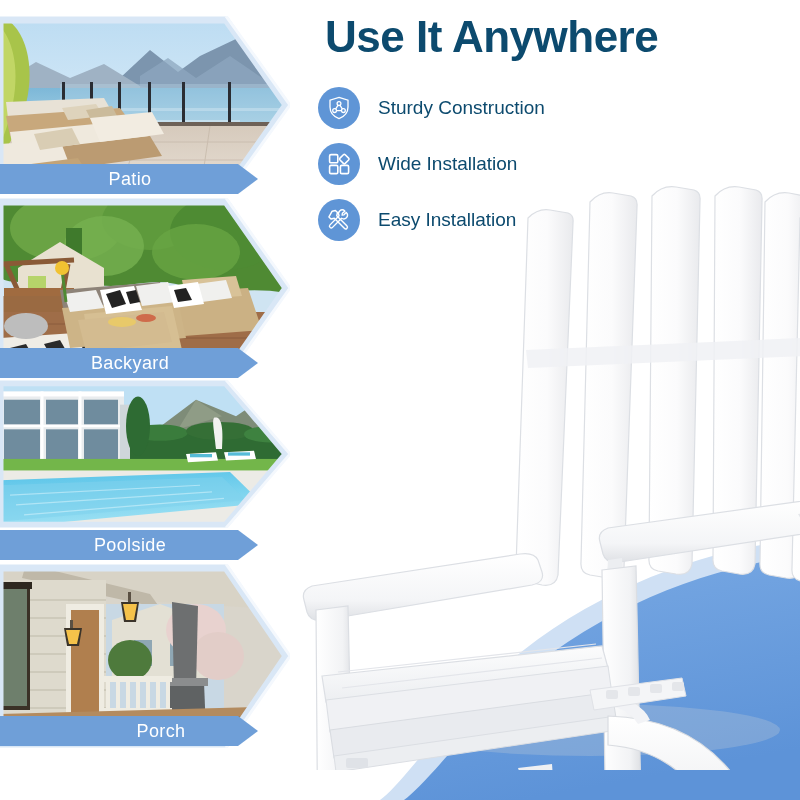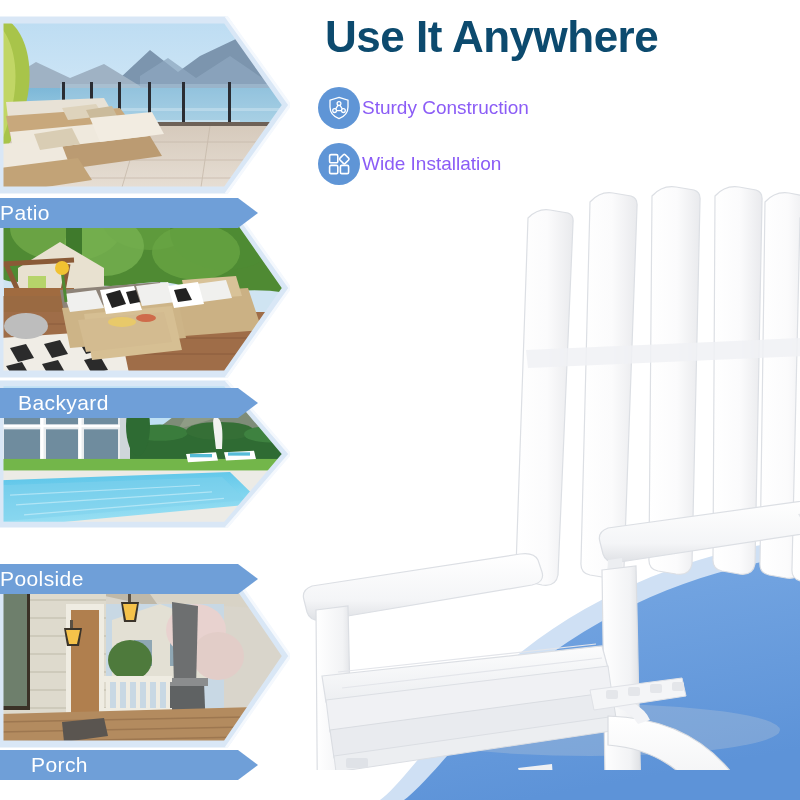--- a/index.html
+++ b/index.html
@@ -48,26 +48,26 @@
     position: absolute;
     left: 0; top: 0;
     width: 290px; height: 100%;
   }
   .thumb-label {
     position: absolute;
     left: 0;
     width: 260px;
     height: 30px;
     color: #ffffff;
-    font-size: 21px;
+    font-size: 18px;
     line-height: 30px;
+    text-align: center;
     letter-spacing: .4px;
     z-index: 5;
     pointer-events: none;
-    margin-top: 34px;
   }
 
   
   .headline {
     position: absolute;
     left: 325px;
     top: 12px;
     font-size: 44px;
     font-weight: bold;
     color: #0c4a6e;
@@ -92,23 +92,23 @@
     width: 42px; height: 42px;
     flex: 0 0 42px;
     border-radius: 50%;
     background: #5f95d6;
     display: flex;
     align-items: center;
     justify-content: center;
   }
   .feature .ico svg { display:block; }
   .feature .flabel {
-    margin-left: 2px;
+    margin-left: 18px;
     font-size: 19px;
-    color: #8b5cf6;
+    color: #0c4a6e;
     white-space: nowrap;
   }
 
   
   .product {
     position: absolute;
     left: 290px;
     top: 170px;
     width: 520px;
     height: 600px;
@@ -279,21 +279,21 @@
           <ellipse cx="146" cy="120" rx="10" ry="4" fill="#cf6b4a"></ellipse>
 
           <ellipse cx="26" cy="128" rx="22" ry="13" fill="#bdbdbd"></ellipse>
 
           <path d="M62,72 L66,104" stroke="#4f8a33" stroke-width="3"></path>
           <circle cx="62" cy="70" r="7" fill="#f1c232"></circle>
         </g>
         <path d="M0,4 H226 L286,90 L226,176 H0 Z" fill="none" stroke="#d9e7f6" stroke-width="7"></path>
         <path d="M226,0 L290,90 L226,180" fill="none" stroke="#f4f8fd" stroke-width="3"></path>
       </svg>
-      <div class="thumb-label" style="top:156px;padding-left:18px;">
+      <div class="thumb-label" style="top:150px;">
         <svg viewBox="0 0 260 30" preserveAspectRatio="none" style="position:absolute;left:0;top:0;width:260px;height:30px;z-index:-1;">
           <path d="M0,0 H238 L258,15 L238,30 H0 Z" fill="#6f9fd8"></path>
         </svg>
         <span>Backyard</span>
       </div>
     </div>
 
     <div class="thumb" style="top:380px;height:148px;">
       <svg class="shape" viewBox="0 0 290 180" preserveAspectRatio="none">
         <defs>
@@ -481,20 +481,31 @@
         <svg width="26" height="26" viewBox="0 0 26 26" fill="none" stroke="#ffffff" stroke-width="1.6">
           <rect x="3.6" y="3.6" width="8.2" height="8.2" rx="1.4"></rect>
           <rect x="3.6" y="14.4" width="8.2" height="8.2" rx="1.4"></rect>
           <rect x="14.4" y="14.4" width="8.2" height="8.2" rx="1.4"></rect>
           <rect x="14.6" y="4.4" width="7.4" height="7.4" rx="1.3" transform="rotate(45 18.3 8.1)"></rect>
         </svg>
       </span>
       <span class="flabel">Wide Installation</span>
     </div>
 
+    <div class="feature">
+      <span class="ico">
+        <svg width="26" height="26" viewBox="0 0 26 26" fill="none" stroke="#ffffff" stroke-width="1.5" stroke-linecap="round" stroke-linejoin="round">
+
+          <path d="M4.6 4.0 L8.0 3.2 L10.2 5.4 L9.4 8.8 L20.0 19.4 C20.9 20.3 20.9 21.3 20.1 22.1 C19.3 22.9 18.3 22.9 17.4 22.0 L6.8 11.4 L3.4 12.2 L1.2 10.0 Z" transform="translate(1.8,0.4) scale(0.95)"></path>
+
+          <path d="M21.6 4.2 C20.0 2.7 17.6 2.6 16.0 4.1 C14.6 5.5 14.4 7.6 15.4 9.2 L5.6 19.0 C4.8 19.8 4.8 20.9 5.6 21.7 C6.4 22.5 7.5 22.5 8.3 21.7 L18.1 11.9 C19.7 12.9 21.8 12.7 23.2 11.3 C24.7 9.7 24.6 7.3 23.1 5.7 L20.6 8.2 L18.6 8.5 L18.9 6.5 Z" transform="translate(-1.2,0.2) scale(0.93)"></path>
+        </svg>
+      </span>
+      <span class="flabel">Easy Installation</span>
+    </div>
   </div>
 
   <svg class="product" viewBox="0 0 520 600">
     <defs>
       <linearGradient id="slatG" x1="0" y1="0" x2="1" y2="0">
         <stop offset="0%" stop-color="#ffffff"></stop>
         <stop offset="55%" stop-color="#fbfbfc"></stop>
         <stop offset="100%" stop-color="#e9eaed"></stop>
       </linearGradient>
       <linearGradient id="armG" x1="0" y1="0" x2="0" y2="1">

